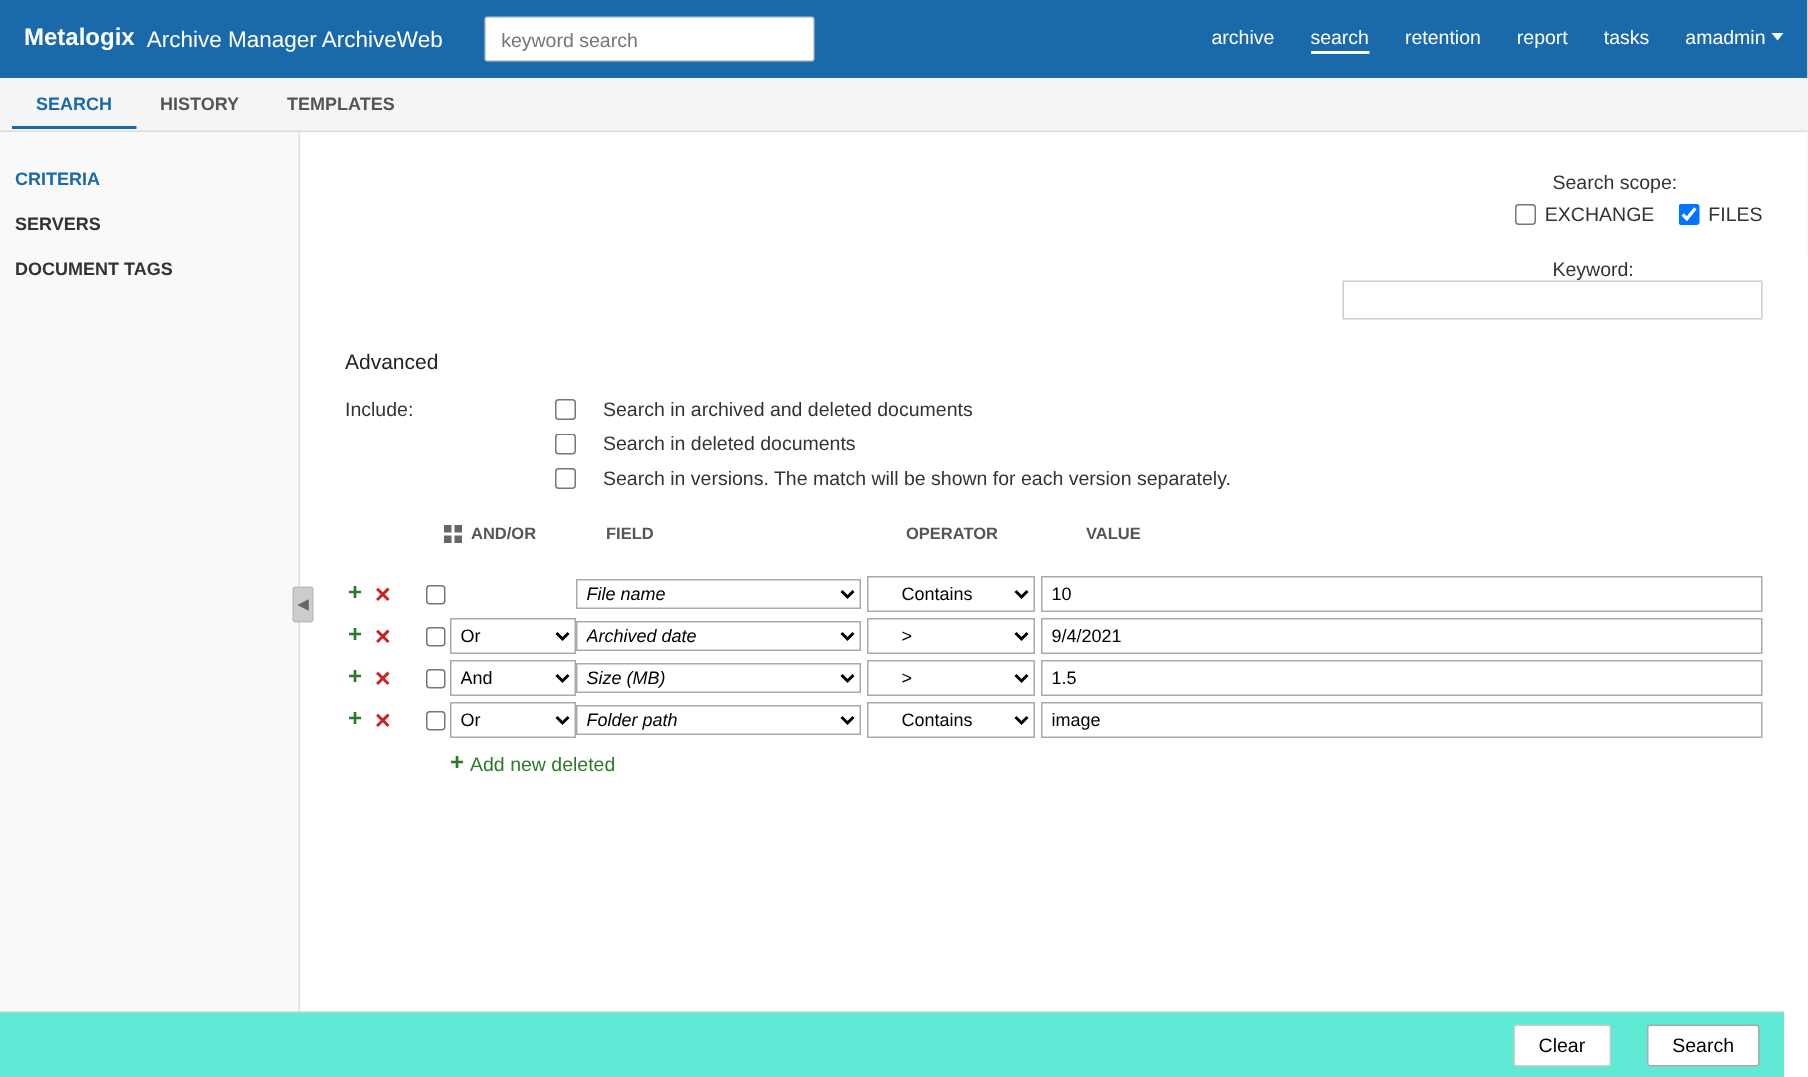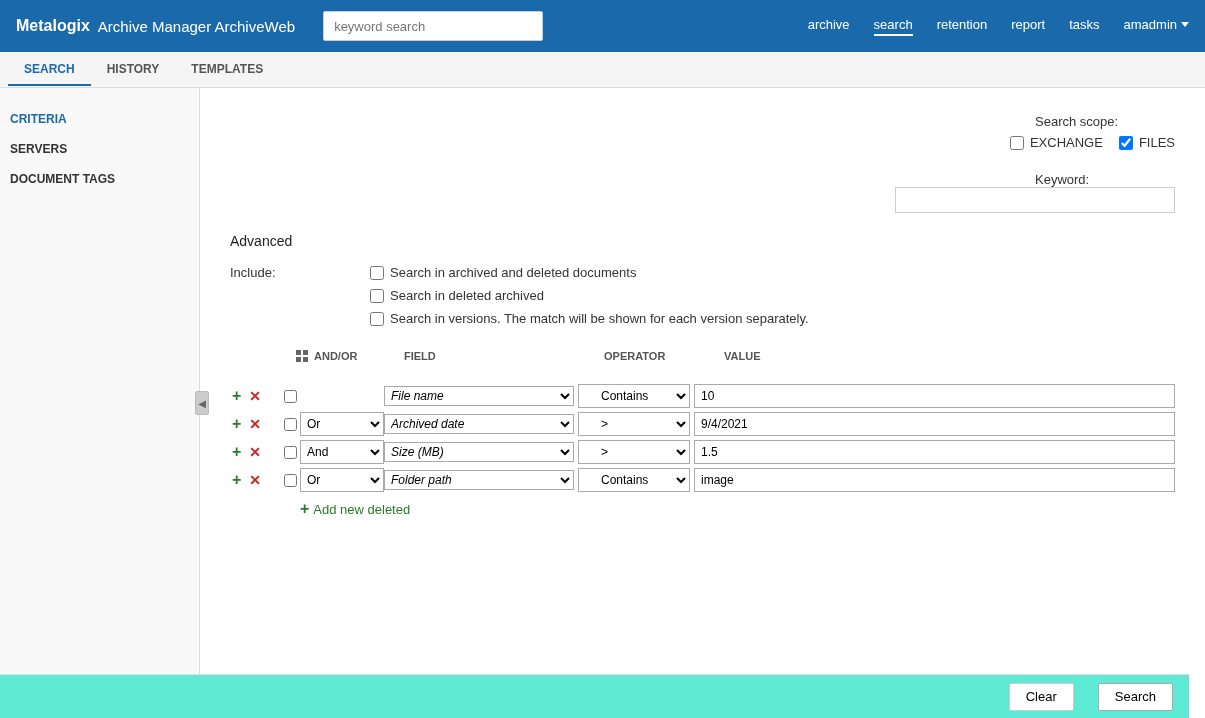--- a/index.html
+++ b/index.html
@@ -209,21 +209,21 @@
       flex-shrink: 0;
     }
     .include-checks {
       display: flex;
       flex-direction: column;
       gap: 8px;
     }
     .include-check {
       display: flex;
       align-items: center;
-      gap: 6px;
+      gap: 18px;
       font-size: 13px;
       color: #333;
     }
     .include-check input[type="checkbox"] {
       width: 14px;
       height: 14px;
     }
 
     
     .clause-section {
@@ -450,21 +450,21 @@
 
     <div class="include-row">
       <div class="include-label">Include:</div>
       <div class="include-checks">
         <label class="include-check">
           <input type="checkbox" style="">
           <span>Search in archived and deleted documents</span>
         </label>
         <label class="include-check">
           <input type="checkbox" style="">
-          <span>Search in deleted archived</span>
+          <span>Search in deleted documents</span>
         </label>
         <label class="include-check">
           <input type="checkbox" style="">
           <span>Search in versions. The match will be shown for each version separately.</span>
         </label>
       </div>
     </div>
 
     <div class="clause-section">
 

